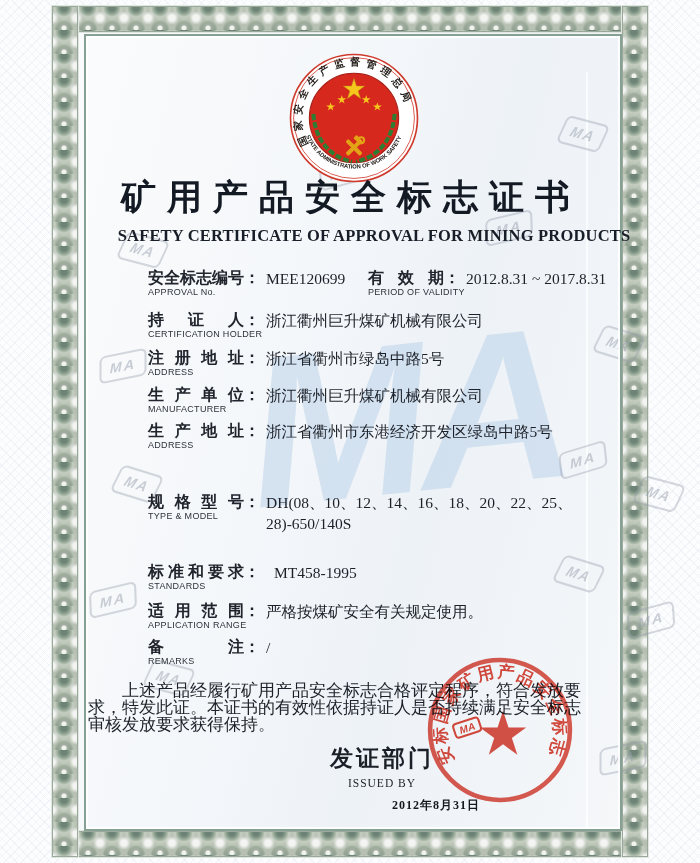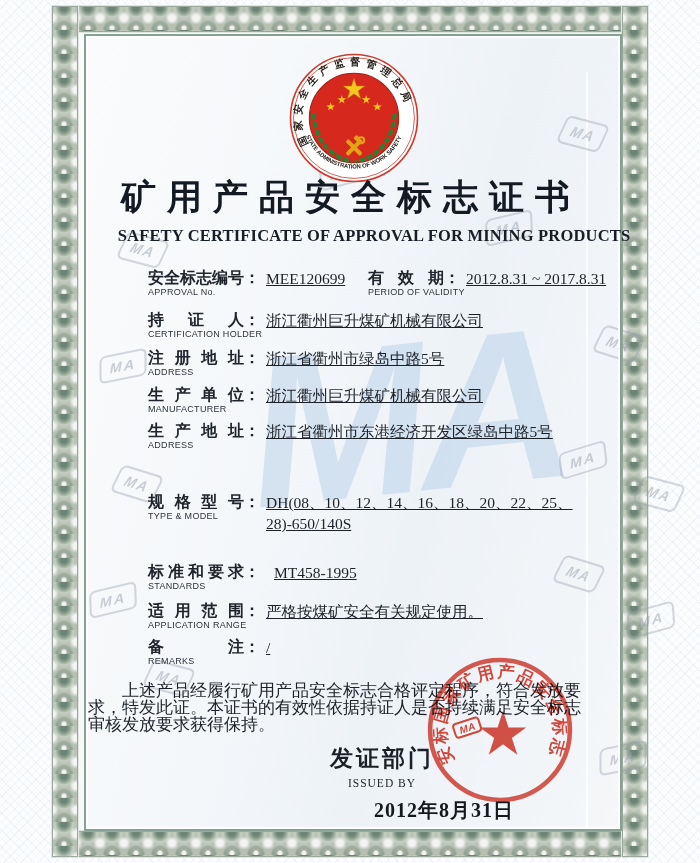--- a/index.html
+++ b/index.html
@@ -66,39 +66,39 @@
     font-size:16.5px;font-weight:700;color:#181e28;letter-spacing:.2px;margin-left:48px;
   }
   .row{position:absolute;left:148px;z-index:2;white-space:nowrap;}
   .zh{
     display:inline-block;width:96px;text-align:justify;text-align-last:justify;
     font-size:16px;font-weight:700;color:#20242c;vertical-align:top;line-height:20px;
   }
   .colon{font-size:16px;font-weight:700;vertical-align:top;line-height:20px;}
   .val{
     display:inline-block;max-width:352px;margin-left:6px;font-size:15.5px;font-weight:500;
-    vertical-align:top;line-height:21px;white-space:normal;color:#1c2129;text-decoration:underline;
+    vertical-align:top;line-height:21px;white-space:normal;color:#1c2129;
   }
   .sub{
     position:absolute;left:0;top:19px;
     font:400 9px "Liberation Sans","DejaVu Sans",sans-serif;
     color:#2d323a;letter-spacing:.3px;white-space:nowrap;
   }
   .meta-r{left:368px;}
   .meta-r .zh{width:76px;}
   .footer-par{
     position:absolute;left:88px;top:682px;width:502px;z-index:2;
     font-size:17px;font-weight:400;line-height:17px;text-indent:2em;color:#1c2129;
   }
   .issued{position:absolute;left:318px;top:743px;width:128px;text-align:center;z-index:2;}
   .issued .zh2{font-size:23px;font-weight:700;letter-spacing:3px;color:#1a1f28;}
   .issued .en2{font-size:11.5px;font-weight:400;letter-spacing:1px;margin-top:3px;color:#20252d;}
   .issue-date{
-    position:absolute;left:374px;top:797px;z-index:2;
-    font-size:20px;font-weight:700;letter-spacing:1px;color:#15191f;
+    position:absolute;left:392px;top:797px;z-index:2;
+    font-size:12px;font-weight:700;letter-spacing:1px;color:#15191f;
   }
   .emblem{position:absolute;left:289px;top:53px;z-index:2;}
   .seal{position:absolute;left:424px;top:654px;z-index:3;mix-blend-mode:multiply;opacity:.92;}
 </style>
 </head>
 <body>
 
 <div class="page">
 
   <div class="paper">

